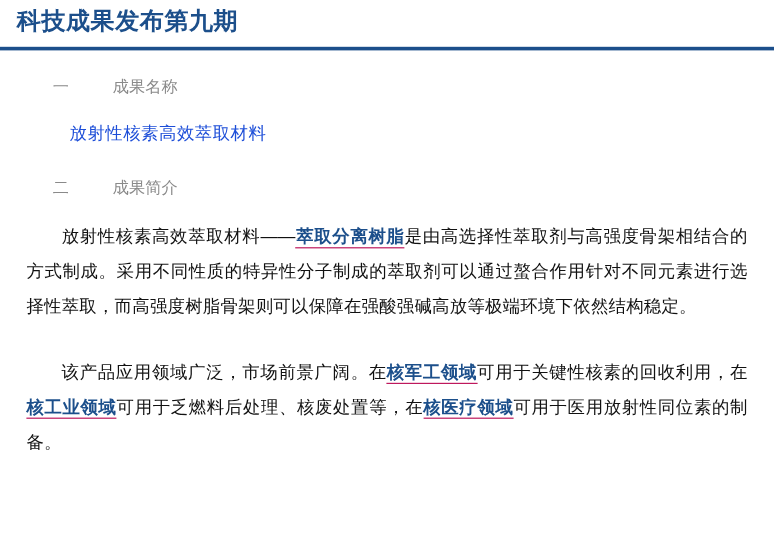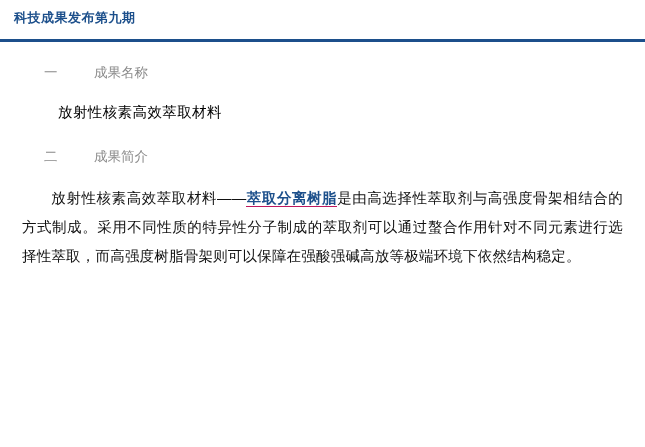--- a/index.html
+++ b/index.html
@@ -21,21 +21,21 @@
     box-sizing: border-box;
   }
 
   
   .header {
     position: relative;
     margin: 0;
     padding: 8px 0 6px 14px;
   }
   .header-title {
-    font-size: 13px;
+    font-size: 20px;
     font-weight: bold;
     color: #1c4f8b;
     letter-spacing: 0.5px;
     line-height: 20px;
   }
   .header-rule {
     margin-top: 5px;
     height: 3px;
     background: #1c4f8b;
     width: 100%;
@@ -67,21 +67,21 @@
 
   .section-body {
     margin-top: 16px;
     font-size: 14px;
     line-height: 28px;
     color: #1a1a1a;
   }
   .item-title {
     margin-left: 36px;
     font-size: 14.5px;
-    color: #000000;
+    color: #1d4ed8;
     letter-spacing: 0.4px;
   }
 
   .para {
     margin-top: 18px;
     font-size: 14.5px;
     line-height: 29px;
     text-align: justify;
     text-justify: inter-ideograph;
     color: #111111;
@@ -124,15 +124,18 @@
 
     <div class="section-head">
       <span class="num">二</span>
       <span class="label">成果简介</span>
     </div>
 
     <div class="para">
       <span class="indent"></span><span>放射性核素高效萃取材料——</span><span class="kw">萃取分离树脂</span><span>是由高选择性萃取剂与高强度骨架相结合的方式制成。采用不同性质的特异性分子制成的萃取剂可以通过螯合作用针对不同元素进行选择性萃取，而高强度树脂骨架则可以保障在强酸强碱高放等极端环境下依然结构稳定。</span>
     </div>
 
+    <div class="para para-2">
+      <span class="indent"></span><span>该产品应用领域广泛，市场前景广阔。在</span><span class="kw">核军工领域</span><span>可用于关键性核素的回收利用，在</span><span class="kw">核工业领域</span><span>可用于乏燃料后处理、核废处置等，在</span><span class="kw">核医疗领域</span><span>可用于医用放射性同位素的制备。</span>
+    </div>
 
   </div>
 </div>
 
 </body></html>

